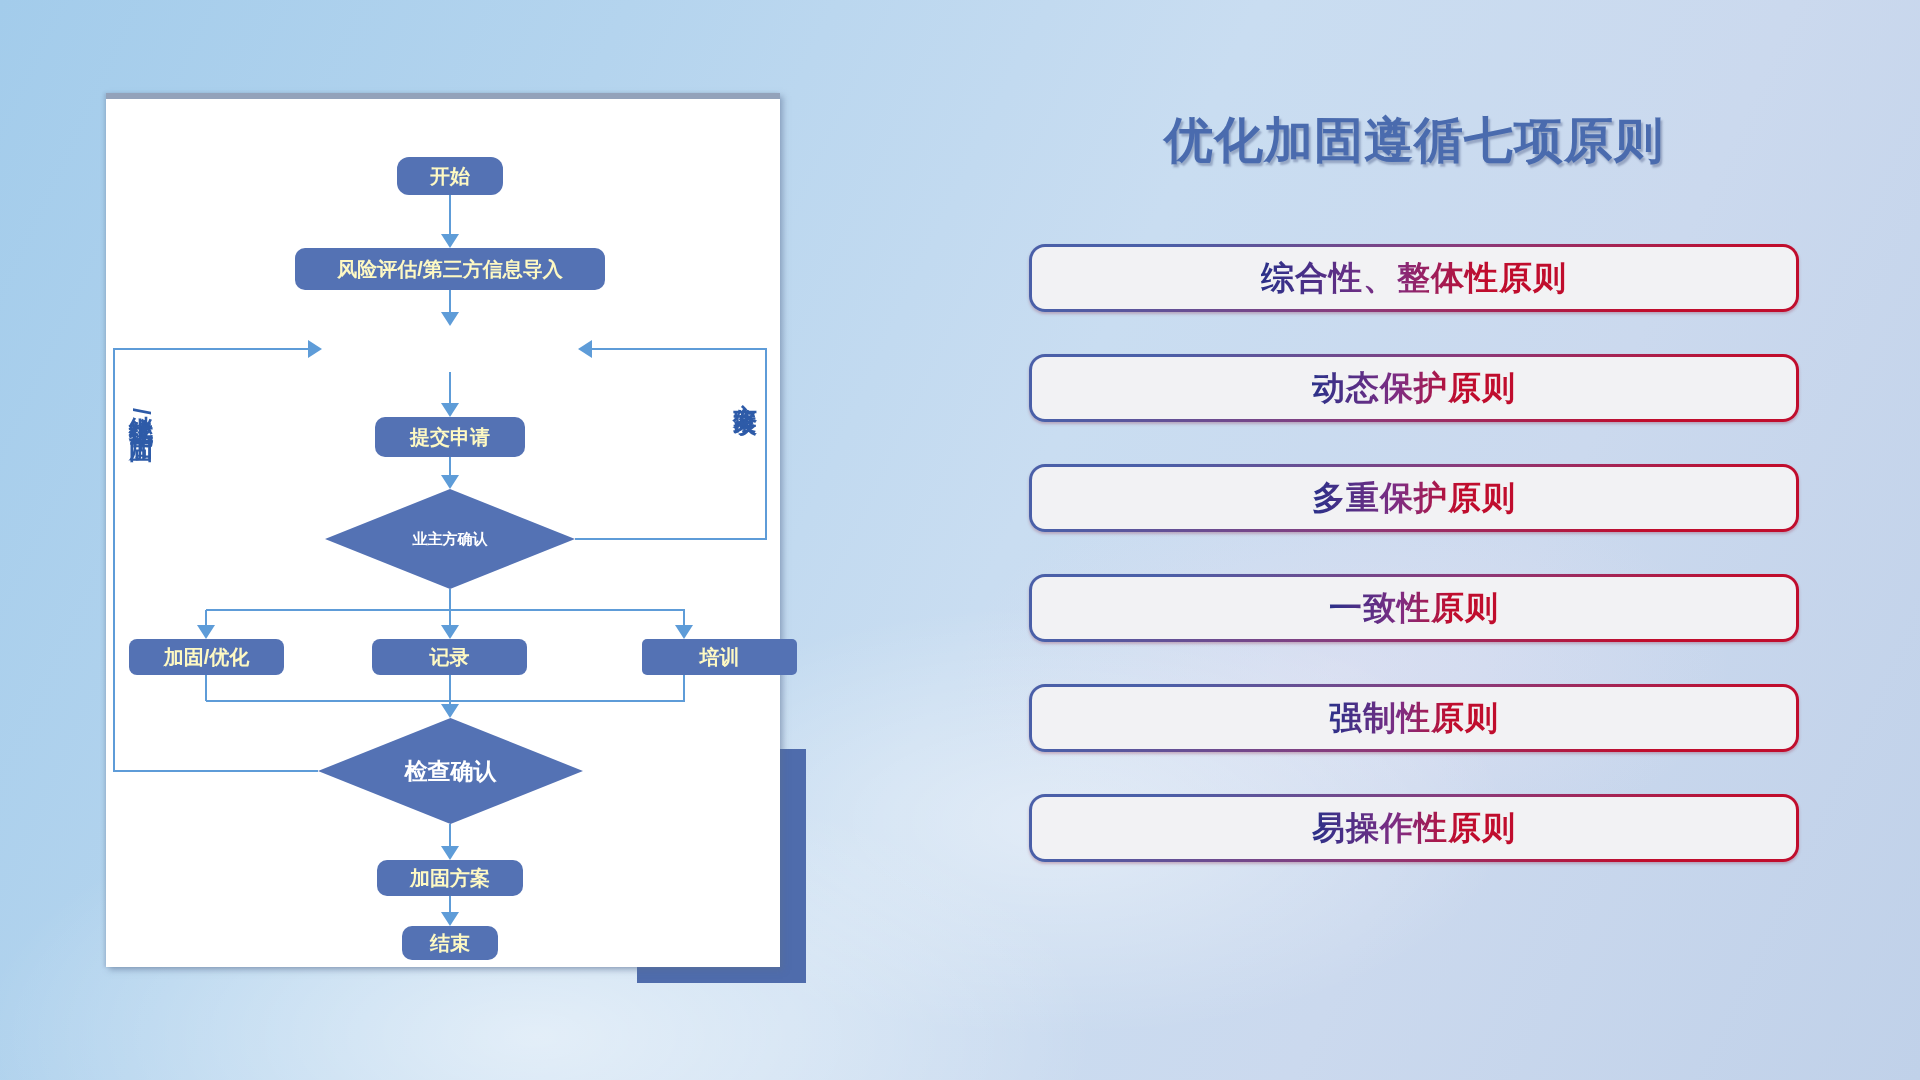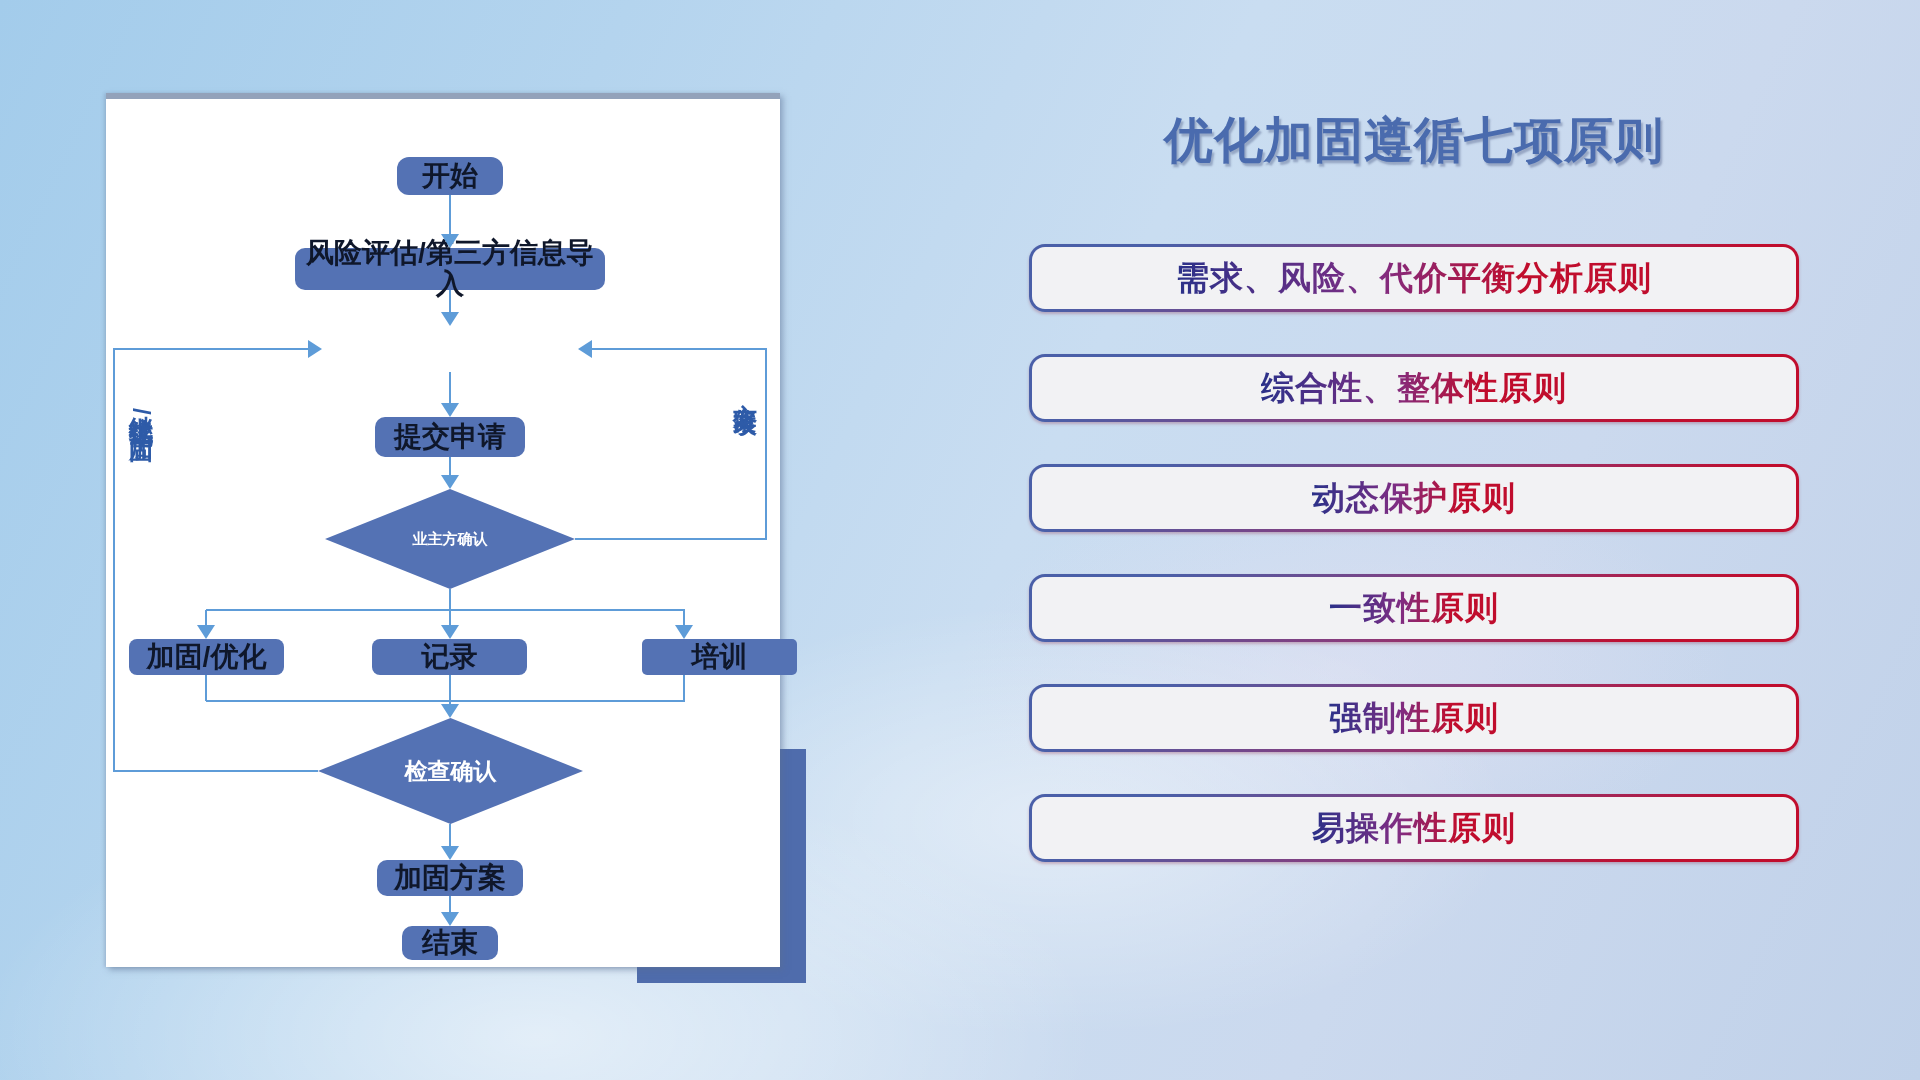--- a/index.html
+++ b/index.html
@@ -17,21 +17,21 @@
   .accent-panel{position:absolute;left:637px;top:749px;width:169px;height:234px;background:#4f6cac;}
   .card{
     position:absolute;left:106px;top:93px;width:674px;height:874px;background:#ffffff;
     border-top:6px solid #93a2ba;
     box-shadow:3px 3px 6px rgba(90,110,145,0.5), -2px 0 3px rgba(120,140,170,0.3);
   }
 
   
   .fnode{
     position:absolute;display:flex;align-items:center;justify-content:center;
-    background:#5472b4;color:#0f172a;font-weight:bold;font-size:28px;
+    background:#5472b4;color:#fef9c3;font-weight:bold;font-size:20px;
     border-radius:10px;text-align:center;line-height:1.1;
   }
   .fdiamond{
     position:absolute;display:flex;align-items:center;justify-content:center;
     background:#5472b4;color:#ffffff;font-weight:bold;
     clip-path:polygon(50% 0,100% 50%,50% 100%,0 50%);text-align:center;
   }
   .dtext{font-size:23px;font-weight:bold;color:#fff;}
 
   
@@ -151,27 +151,27 @@
   <div class="hl" style="left:592px;top:348px;width:175px;"></div>
   <div class="arr-l" style="left:578px;top:340px;"></div>
 
   <div class="vlabel" style="left:129px;top:396px;">继续优化/加固</div>
   <div class="vlabel" style="left:733px;top:384px;">方案修改</div>
 
   <div class="title">优化加固遵循七项原则</div>
 
   <div class="principles">
     <div class="principle">
-      <span class="ptext">需求、风险、代价平衡分析原则</span>
-    </div>
-    <div class="principle">
       <span class="ptext">综合性、整体性原则</span>
     </div>
     <div class="principle">
       <span class="ptext">动态保护原则</span>
+    </div>
+    <div class="principle">
+      <span class="ptext">多重保护原则</span>
     </div>
     <div class="principle">
       <span class="ptext">一致性原则</span>
     </div>
     <div class="principle">
       <span class="ptext">强制性原则</span>
     </div>
     <div class="principle">
       <span class="ptext">易操作性原则</span>
     </div>

